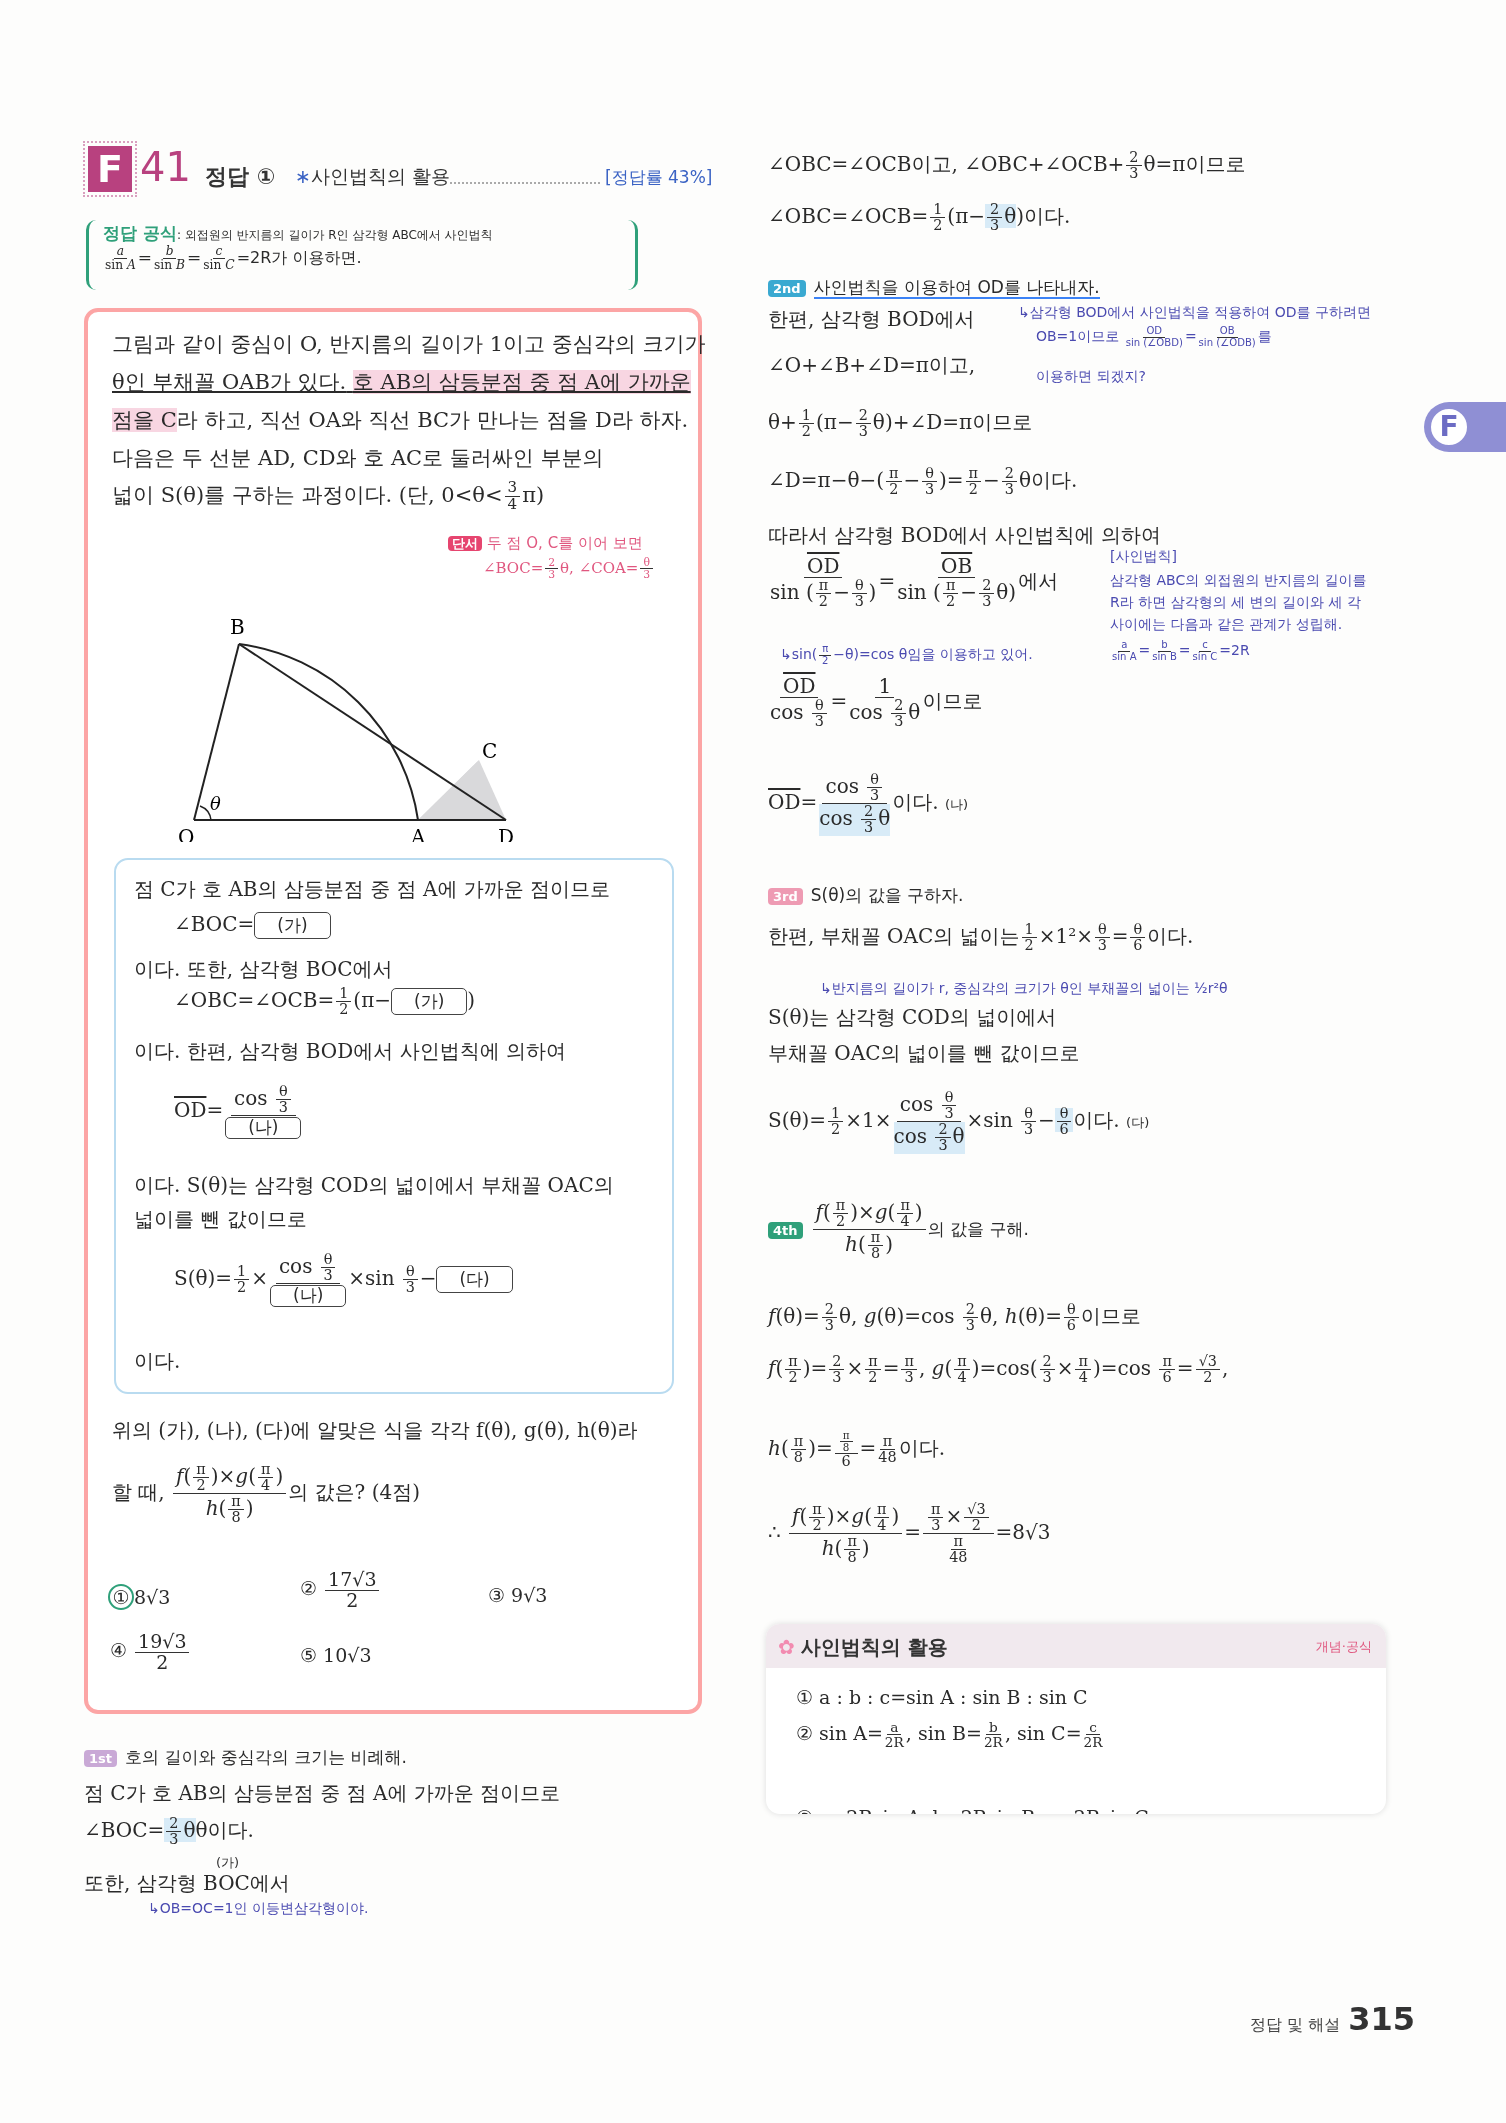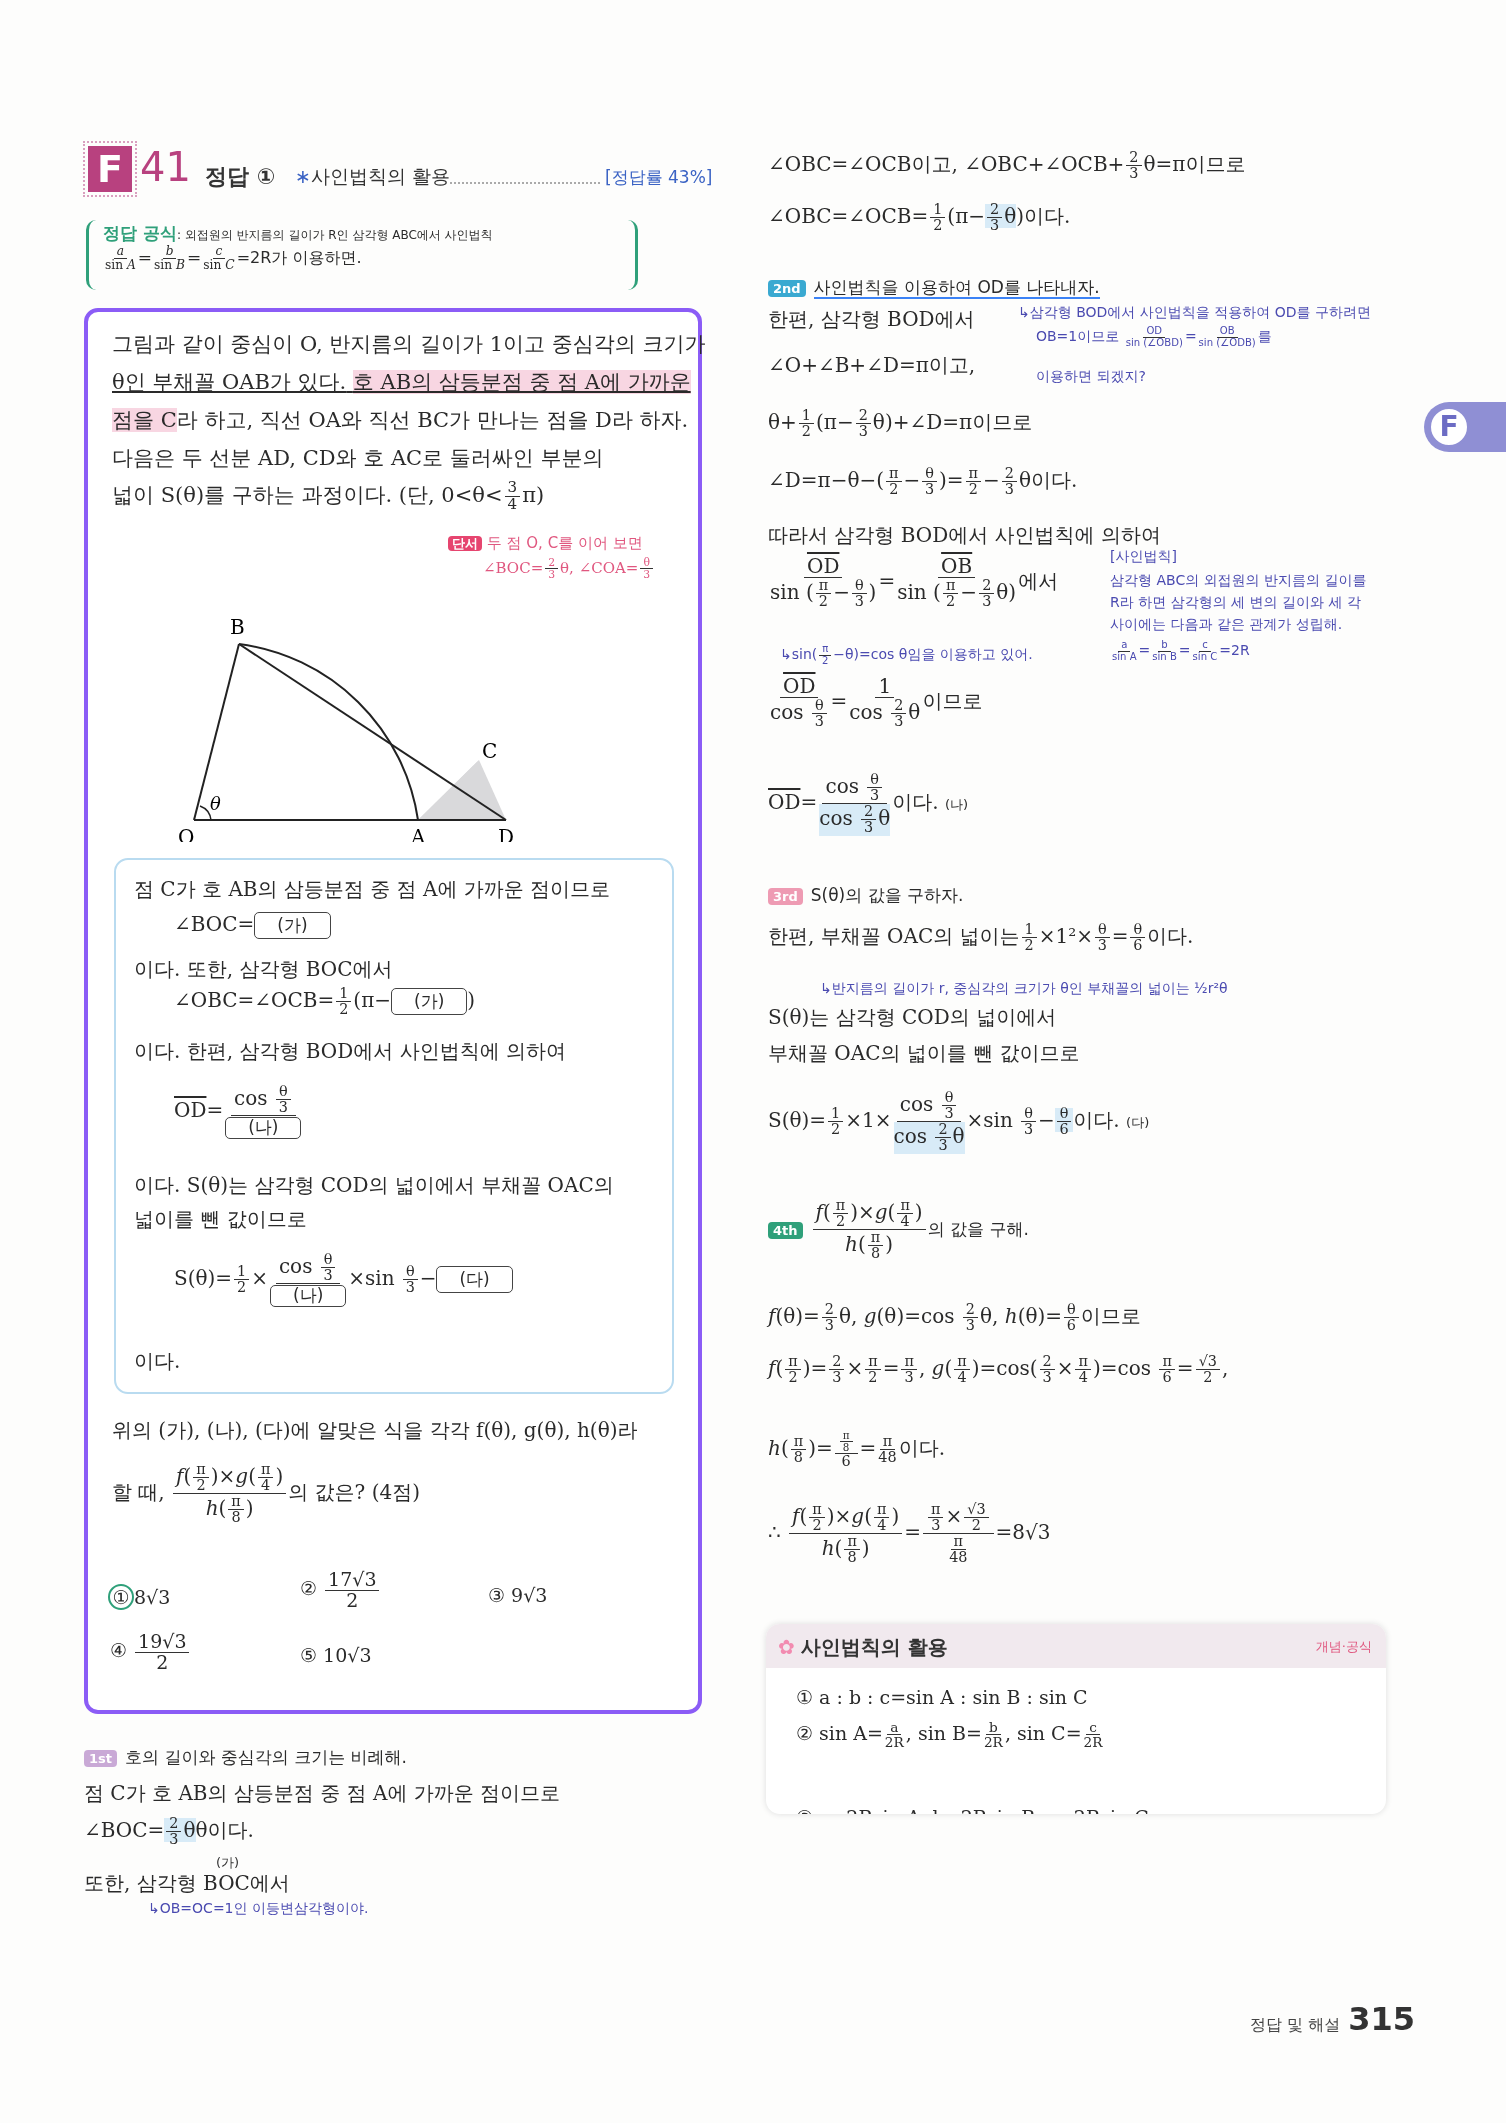--- a/index.html
+++ b/index.html
@@ -25,21 +25,21 @@
   .answer-label { left: 205px; top: 162px; font: bold 22px "DejaVu Sans", sans-serif; color: #333; }
   .topic-label { left: 295px; top: 164px; font: 19px "DejaVu Sans", sans-serif; color: #333; }
   .topic-label .star { color: #3b63c4; }
   .dots { left: 450px; top: 182px; width: 150px; border-top: 2px dotted #aaa; }
   .rate { left: 605px; top: 166px; font: 17px "DejaVu Sans", sans-serif; color: #3b63c4; }
 
   .formula-note { left: 86px; top: 220px; width: 552px; height: 70px; border-left: 3px solid #2fa07a; border-right: 3px solid #2fa07a; border-radius: 10px; padding: 2px 14px; font-size: 17px; }
   .formula-note .lbl { color: #2fa07a; font-family: "DejaVu Sans", sans-serif; font-weight: bold; }
 
   
-  .problem-box { left: 84px; top: 308px; width: 618px; height: 1406px; border: 4px solid #8b5cf6; border-radius: 14px; background: #fff; }
+  .problem-box { left: 84px; top: 308px; width: 618px; height: 1406px; border: 4px solid #fca5a5; border-radius: 14px; background: #fff; }
   .ptext { position: absolute; left: 24px; font-size: 21px; line-height: 1.0; white-space: nowrap; }
   .hint { position: absolute; left: 360px; top: 222px; font-family: "DejaVu Sans", sans-serif; font-size: 15px; color: #e0577f; }
   .hint .tag { background: #e6456f; color: #fff; border-radius: 4px; padding: 0 4px; font-weight: bold; font-size: 13px; }
   .hint2 { position: absolute; left: 395px; top: 245px; font-size: 15px; color: #e0577f; }
 
   .inner-box { position: absolute; left: 26px; top: 546px; width: 560px; height: 536px; border: 2px solid #b9dbf0; border-radius: 14px; }
   .inner-box .ltext { position: absolute; left: 18px; font-size: 20px; white-space: nowrap; }
   .blank { display: inline-block; border: 1.5px solid #444; border-radius: 5px; padding: 1px 22px; font-family: "DejaVu Sans", sans-serif; font-size: 17px; }
 
   .choices .ch { position: absolute; font-size: 19px; }

